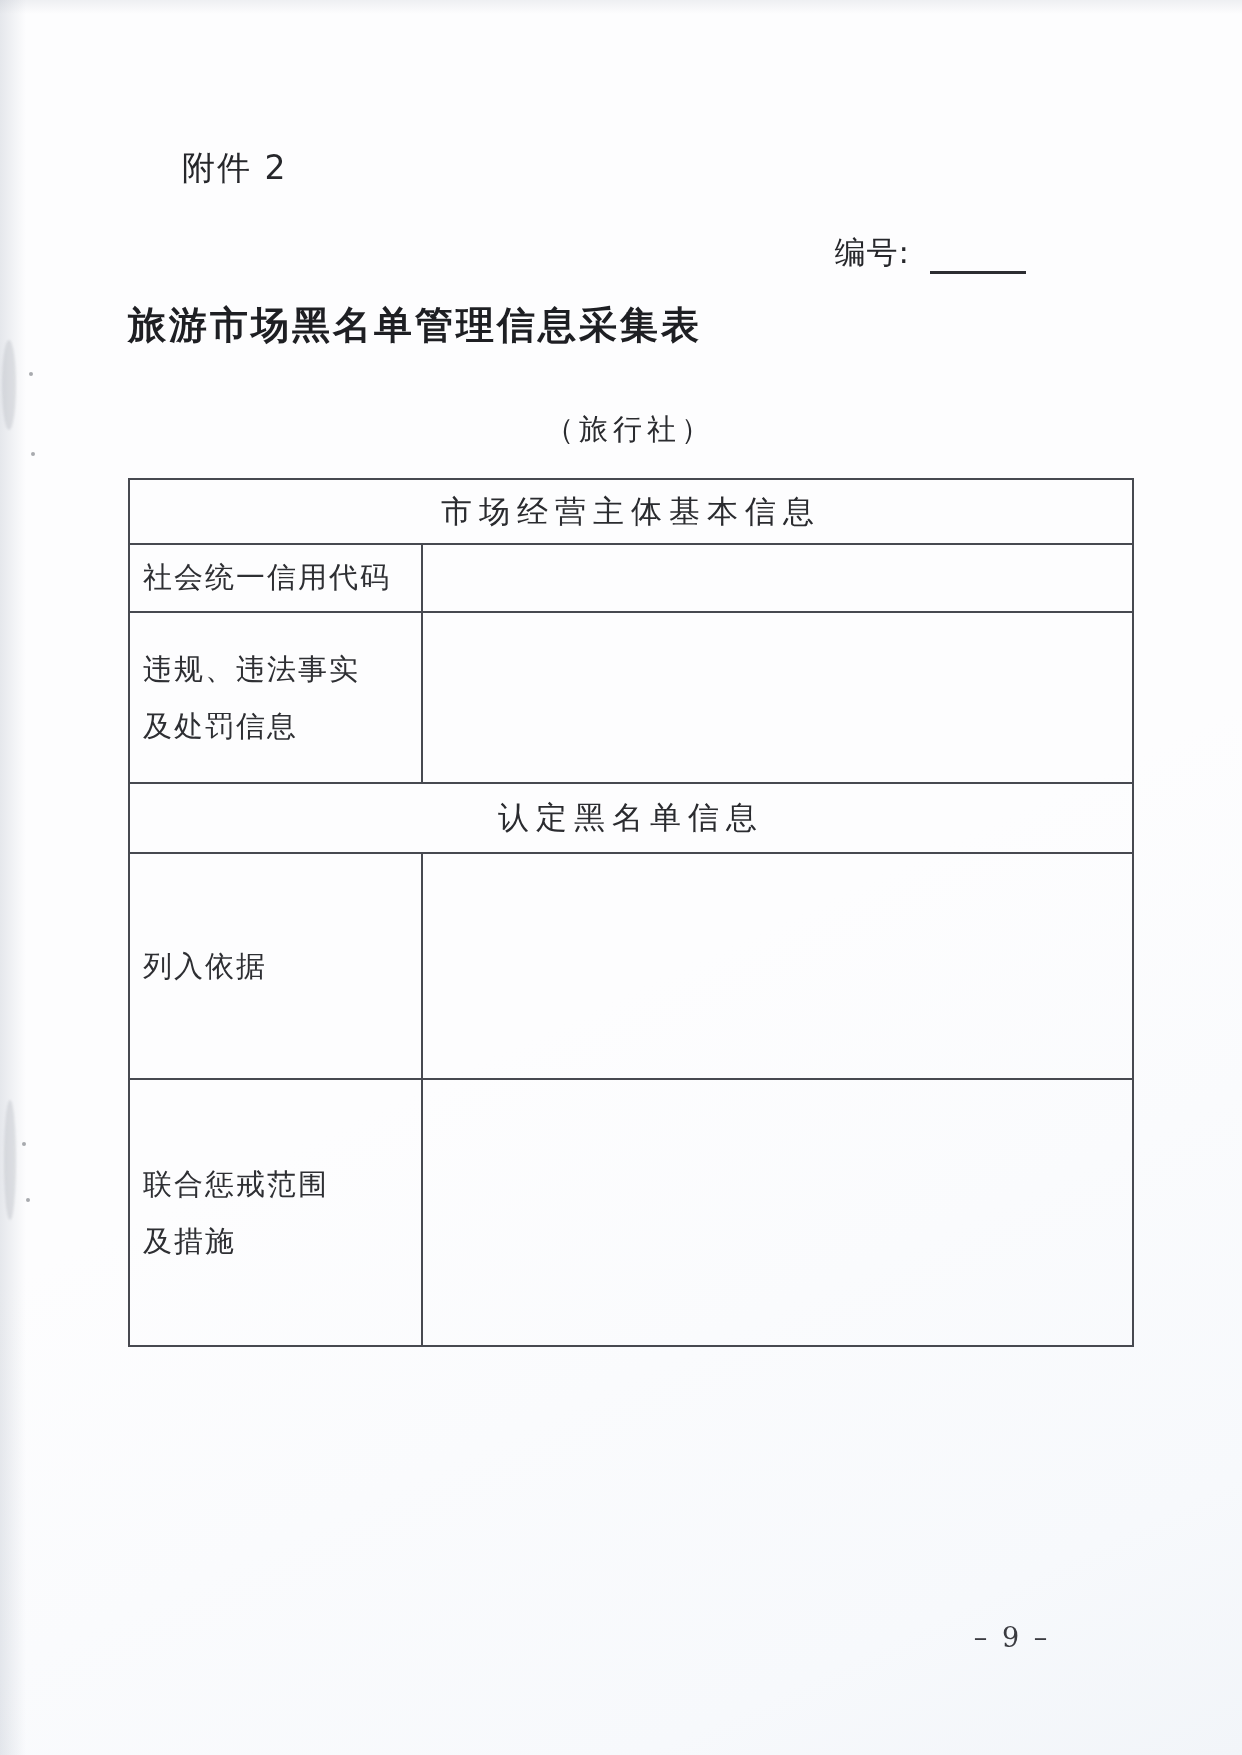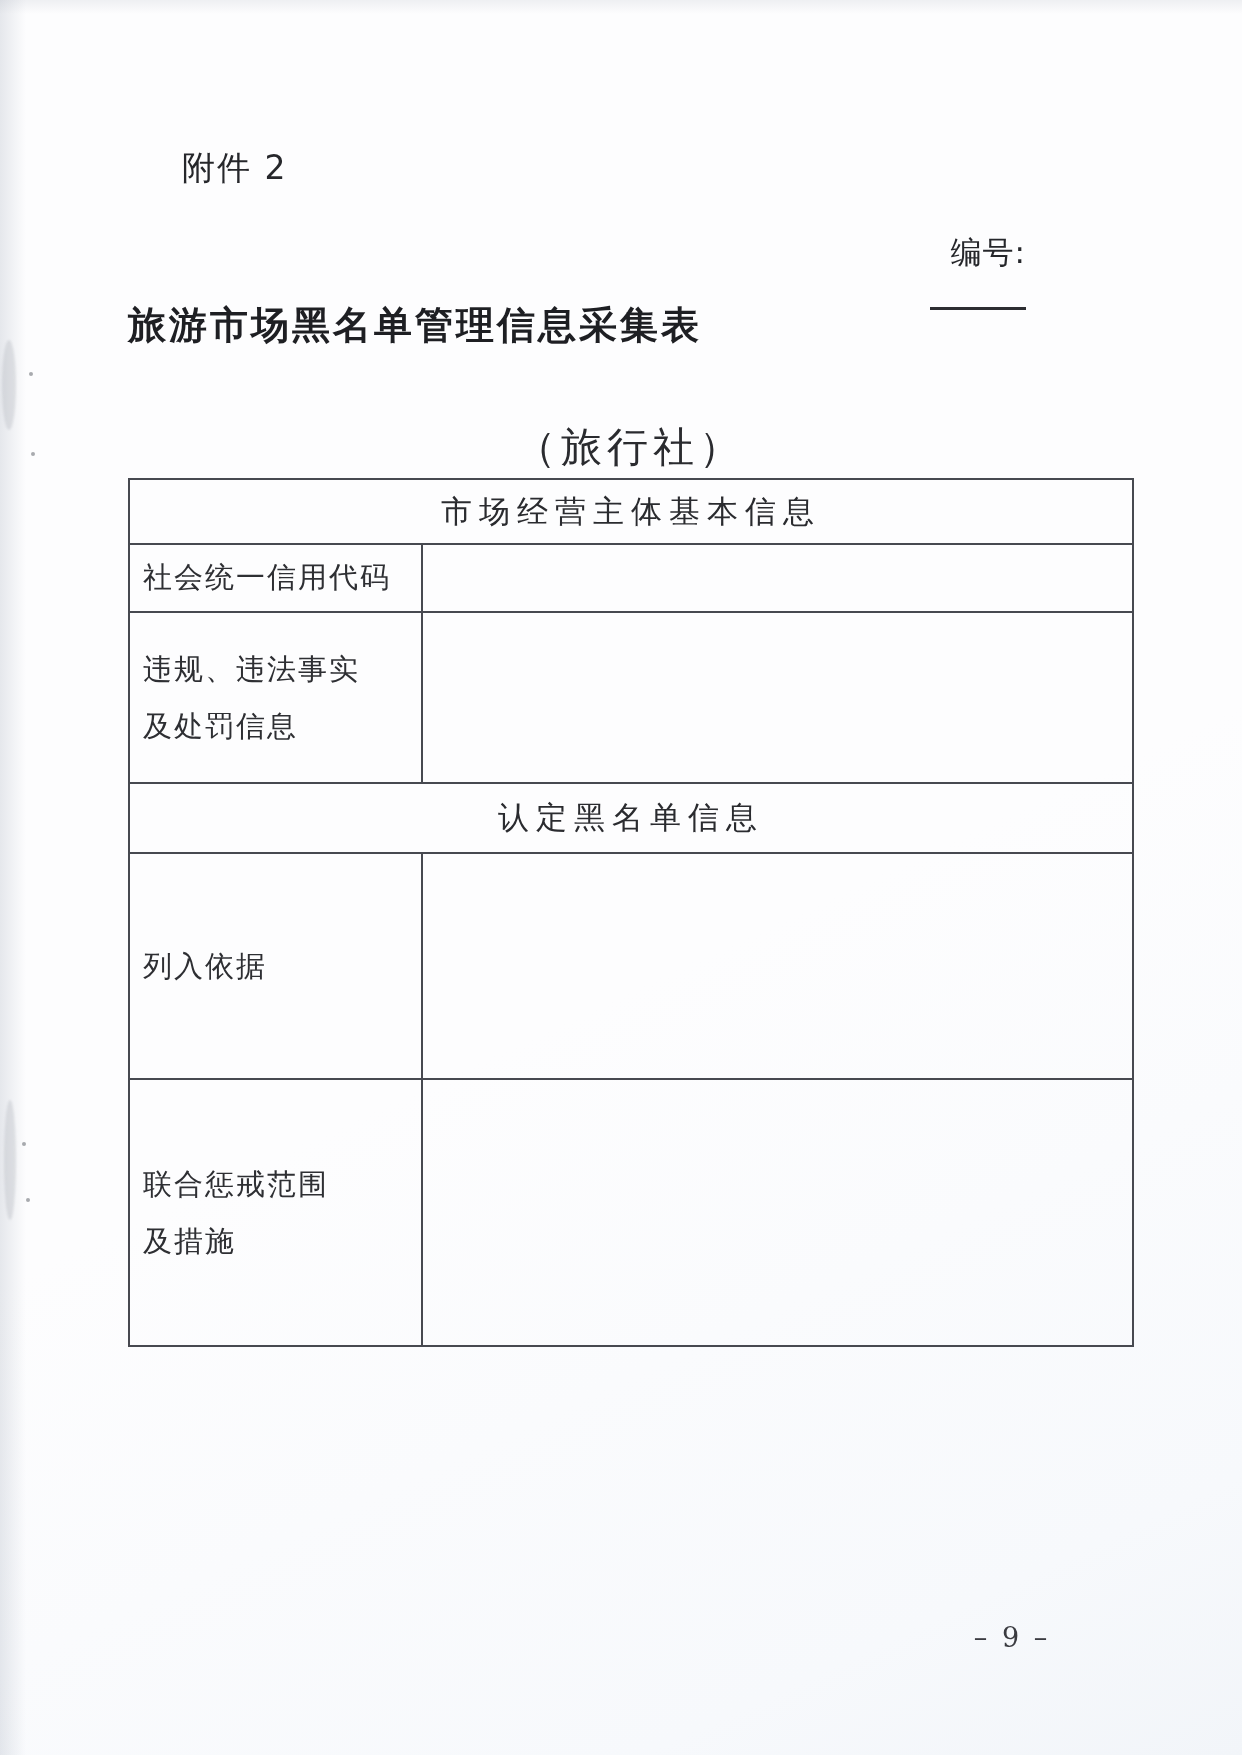--- a/index.html
+++ b/index.html
@@ -30,35 +30,35 @@
 
   .attachment {
     position: absolute; left: 182px; top: 146px;
     font-family: "DejaVu Sans", "Liberation Sans", sans-serif;
     font-size: 33px; letter-spacing: 2px; color: #26272b;
   }
   .number-row {
     position: absolute; top: 232px; right: 216px;
     display: flex; align-items: flex-end;
     font-family: "DejaVu Sans", "Liberation Sans", sans-serif;
-    font-size: 31px; color: #26272b; letter-spacing: 1px; flex-direction: column;
+    font-size: 31px; color: #26272b; letter-spacing: 1px;
   }
   .number-blank {
     display: inline-block; width: 96px; height: 36px; margin-left: 20px;
     border-bottom: 3px solid #2c2d31;
   }
   .title {
     position: absolute; left: 128px; top: 300px; width: 1004px;
     text-align: left;
     font-family: "DejaVu Sans", "Liberation Sans", sans-serif;
     font-weight: bold; font-size: 38px; letter-spacing: 3px; color: #1e1f23;
   }
   .subtitle {
-    position: absolute; left: 128px; top: 420px; width: 1004px;
-    text-align: center; font-size: 41px; letter-spacing: 5px; color: #2a2b2f;
+    position: absolute; left: 128px; top: 410px; width: 1004px;
+    text-align: center; font-size: 29px; letter-spacing: 5px; color: #2a2b2f;
   }
   table.form-table {
     position: absolute; left: 128px; top: 478px; width: 1004px;
     border-collapse: collapse; table-layout: fixed;
   }
   table.form-table td {
     border: 2px solid #474950;
     vertical-align: middle;
     overflow: hidden;
   }

